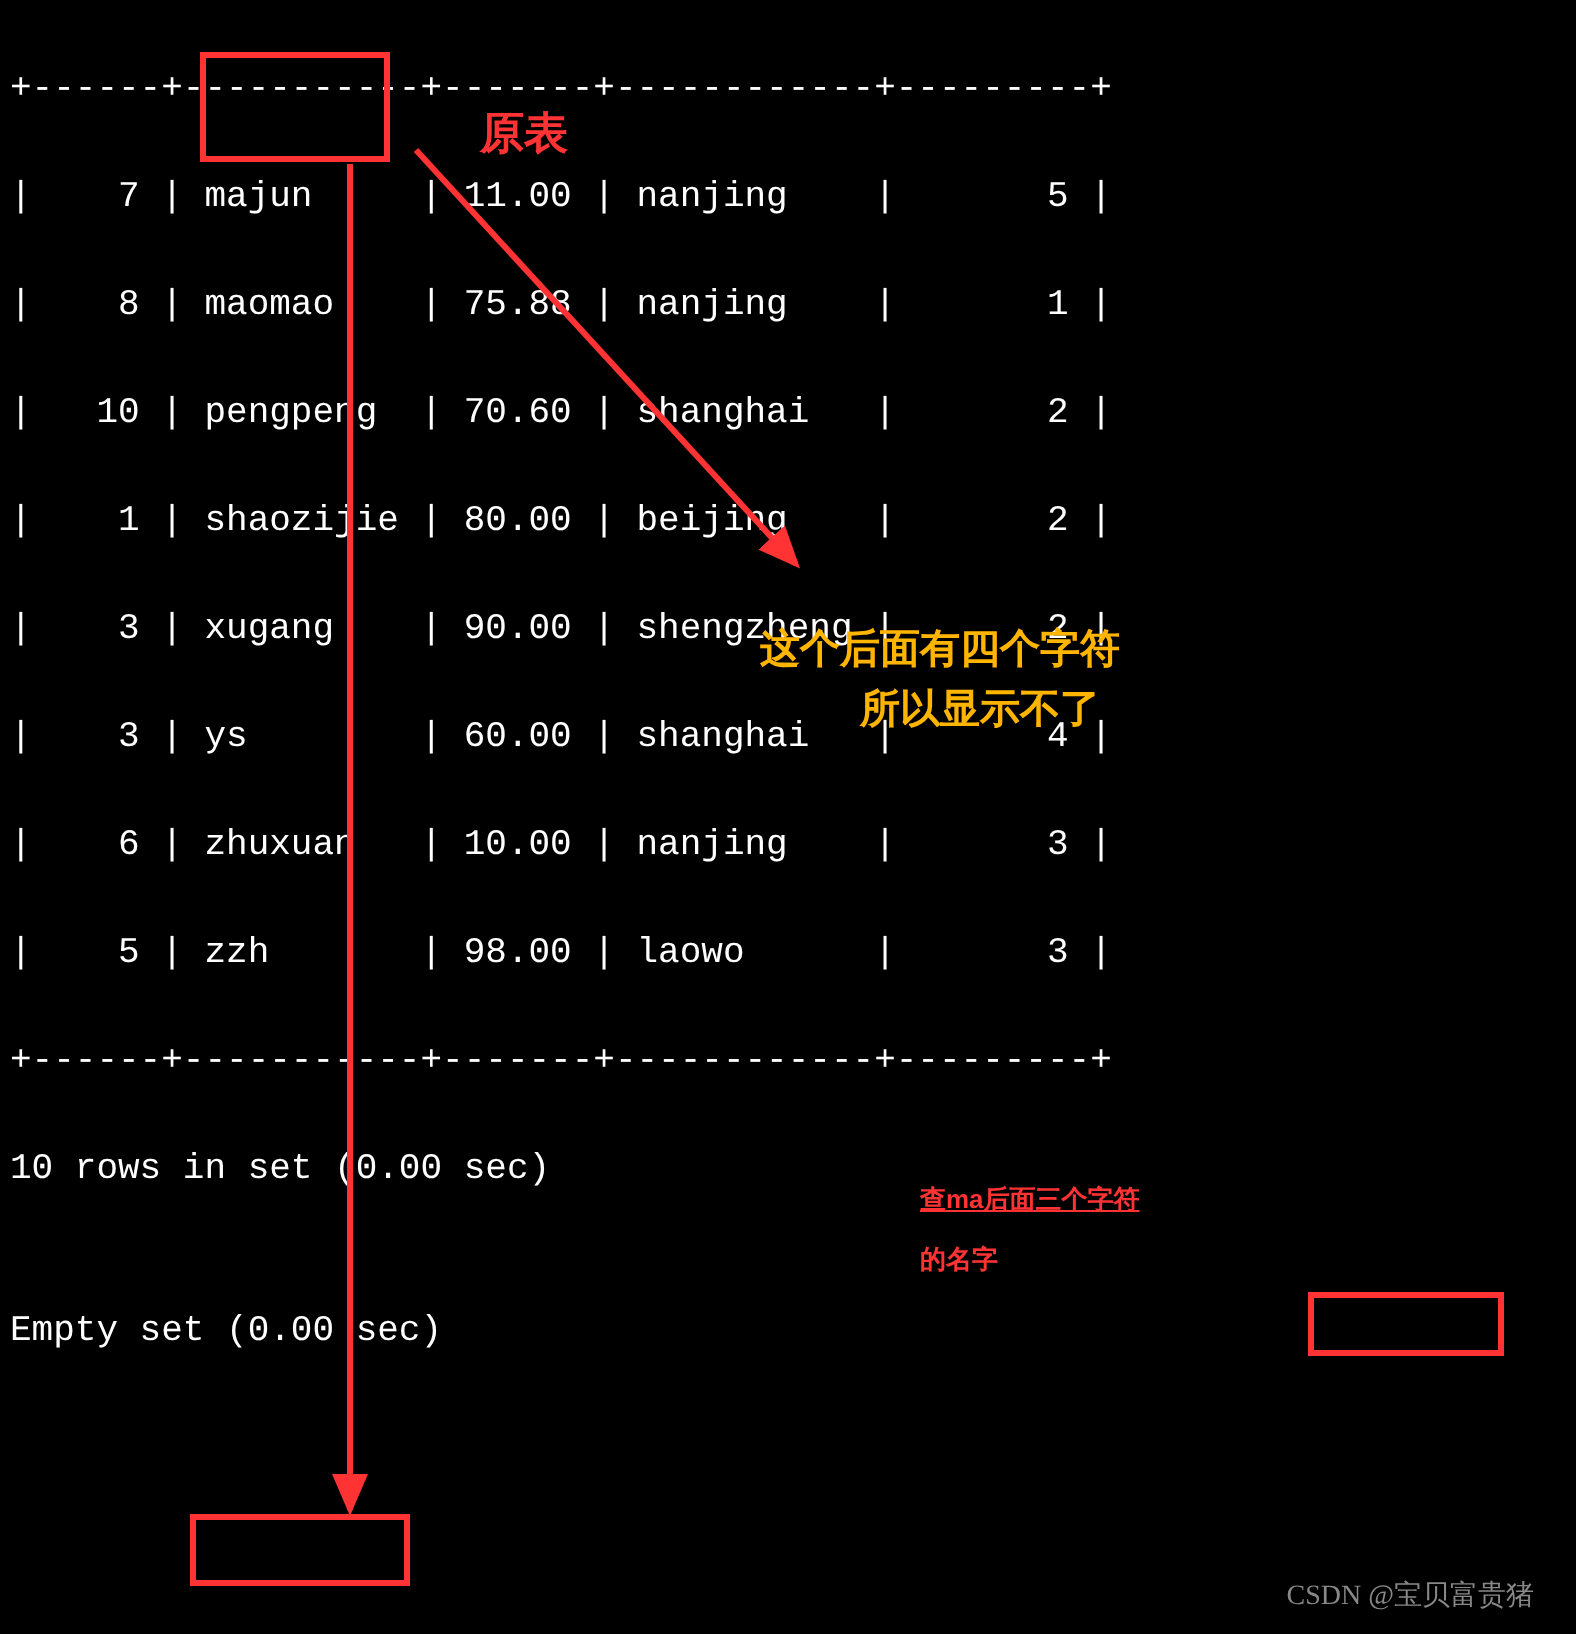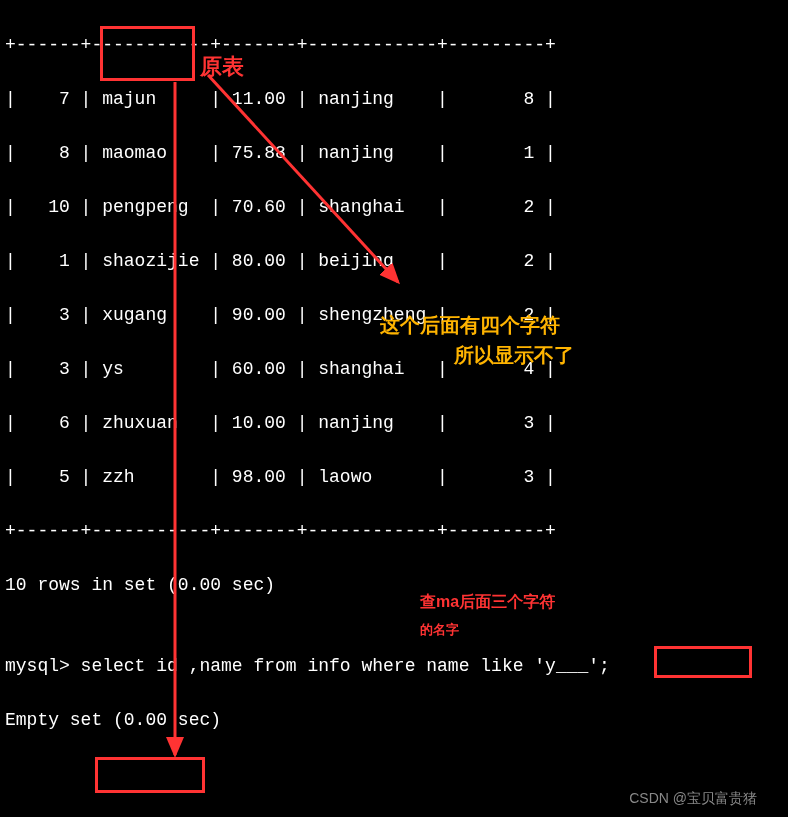--- a/index.html
+++ b/index.html
@@ -26,20 +26,21 @@
     .line {
       white-space: pre;
     }
     .annotation {
       position: absolute;
       color: #ff3333;
       font-family: 'Microsoft YaHei', sans-serif;
       font-size: 22px;
       font-weight: bold;
       pointer-events: none;
+      margin-left: 40px;
     }
     .annotation-yellow {
       position: absolute;
       color: #ffb400;
       font-family: 'Microsoft YaHei', sans-serif;
       font-size: 20px;
       font-weight: bold;
       pointer-events: none;
     }
     .box-red {
@@ -49,45 +50,44 @@
     }
     svg.arrow-overlay {
       position: absolute;
       top: 0;
       left: 0;
       pointer-events: none;
     }
     .watermark {
       position: absolute;
       bottom: 8px;
-      right: 31px;
+      right: 21px;
       color: #888;
-      font-family: Liberation Sans, sans-serif;
+      font-family: Liberation Serif, serif;
       font-size: 14px;
       pointer-events: none;
       text-align: right;
     }
   </style>
 </head>
 <body>
 
 <div class="terminal">
 <div class="line">+------+-----------+-------+------------+---------+</div>
-<div class="line">|    7 | majun     | 11.00 | nanjing    |       8 |</div>
+<div class="line">|    7 | majun     | 11.00 | nanjing    |       5 |</div>
 <div class="line">|    8 | maomao    | 75.88 | nanjing    |       1 |</div>
 <div class="line">|   10 | pengpeng  | 70.60 | shanghai   |       2 |</div>
 <div class="line">|    1 | shaozijie | 80.00 | beijing    |       2 |</div>
 <div class="line">|    3 | xugang    | 90.00 | shengzheng |       2 |</div>
 <div class="line">|    3 | ys        | 60.00 | shanghai   |       4 |</div>
 <div class="line">|    6 | zhuxuan   | 10.00 | nanjing    |       3 |</div>
 <div class="line">|    5 | zzh       | 98.00 | laowo      |       3 |</div>
 <div class="line">+------+-----------+-------+------------+---------+</div>
 <div class="line">10 rows in set (0.00 sec)</div>
 <div class="line"></div>
-<div class="line">mysql&gt; select id ,name from info where name like 'y___';</div>
 <div class="line">Empty set (0.00 sec)</div>
 <div class="line"></div>
 
 
 
 
 
 
 
 <div class="line"></div>
@@ -101,23 +101,23 @@
 
 <div class="box-red" style="left:100px; top:26px; width:95px; height:55px;"></div>
 
 <div class="box-red" style="left:654px; top:646px; width:98px; height:32px;"></div>
 
 <div class="box-red" style="left:95px; top:757px; width:110px; height:36px;"></div>
 
 <div class="annotation" style="left:200px; top:50px;">原表</div>
 
 <div class="annotation-yellow" style="left:380px; top:310px;">这个后面有四个字符</div>
-<div class="annotation-yellow" style="left:430px; top:340px;margin-left:24px;">所以显示不了</div>
+<div class="annotation-yellow" style="left:430px; top:340px;">所以显示不了</div>
 
-<div class="annotation" style="left:420px; top:590px; font-size:16px;">查ma后面三个字符</div>
+<div class="annotation" style="left:420px; top:590px; font-size:13px;text-decoration:underline;">查ma后面三个字符</div>
 <div class="annotation" style="left:420px; top:620px; font-size:13px;">的名字</div>
 
 <svg class="arrow-overlay" width="788" height="817">
   <defs>
     <marker id="arrowhead" markerWidth="8" markerHeight="8" refX="6" refY="3" orient="auto">
       <polygon points="0 0, 7 3, 0 6" fill="#ff3333"></polygon>
     </marker>
   </defs>
 
   <line x1="208" y1="75" x2="398" y2="282" stroke="#ff3333" stroke-width="3" marker-end="url(#arrowhead)"></line>

